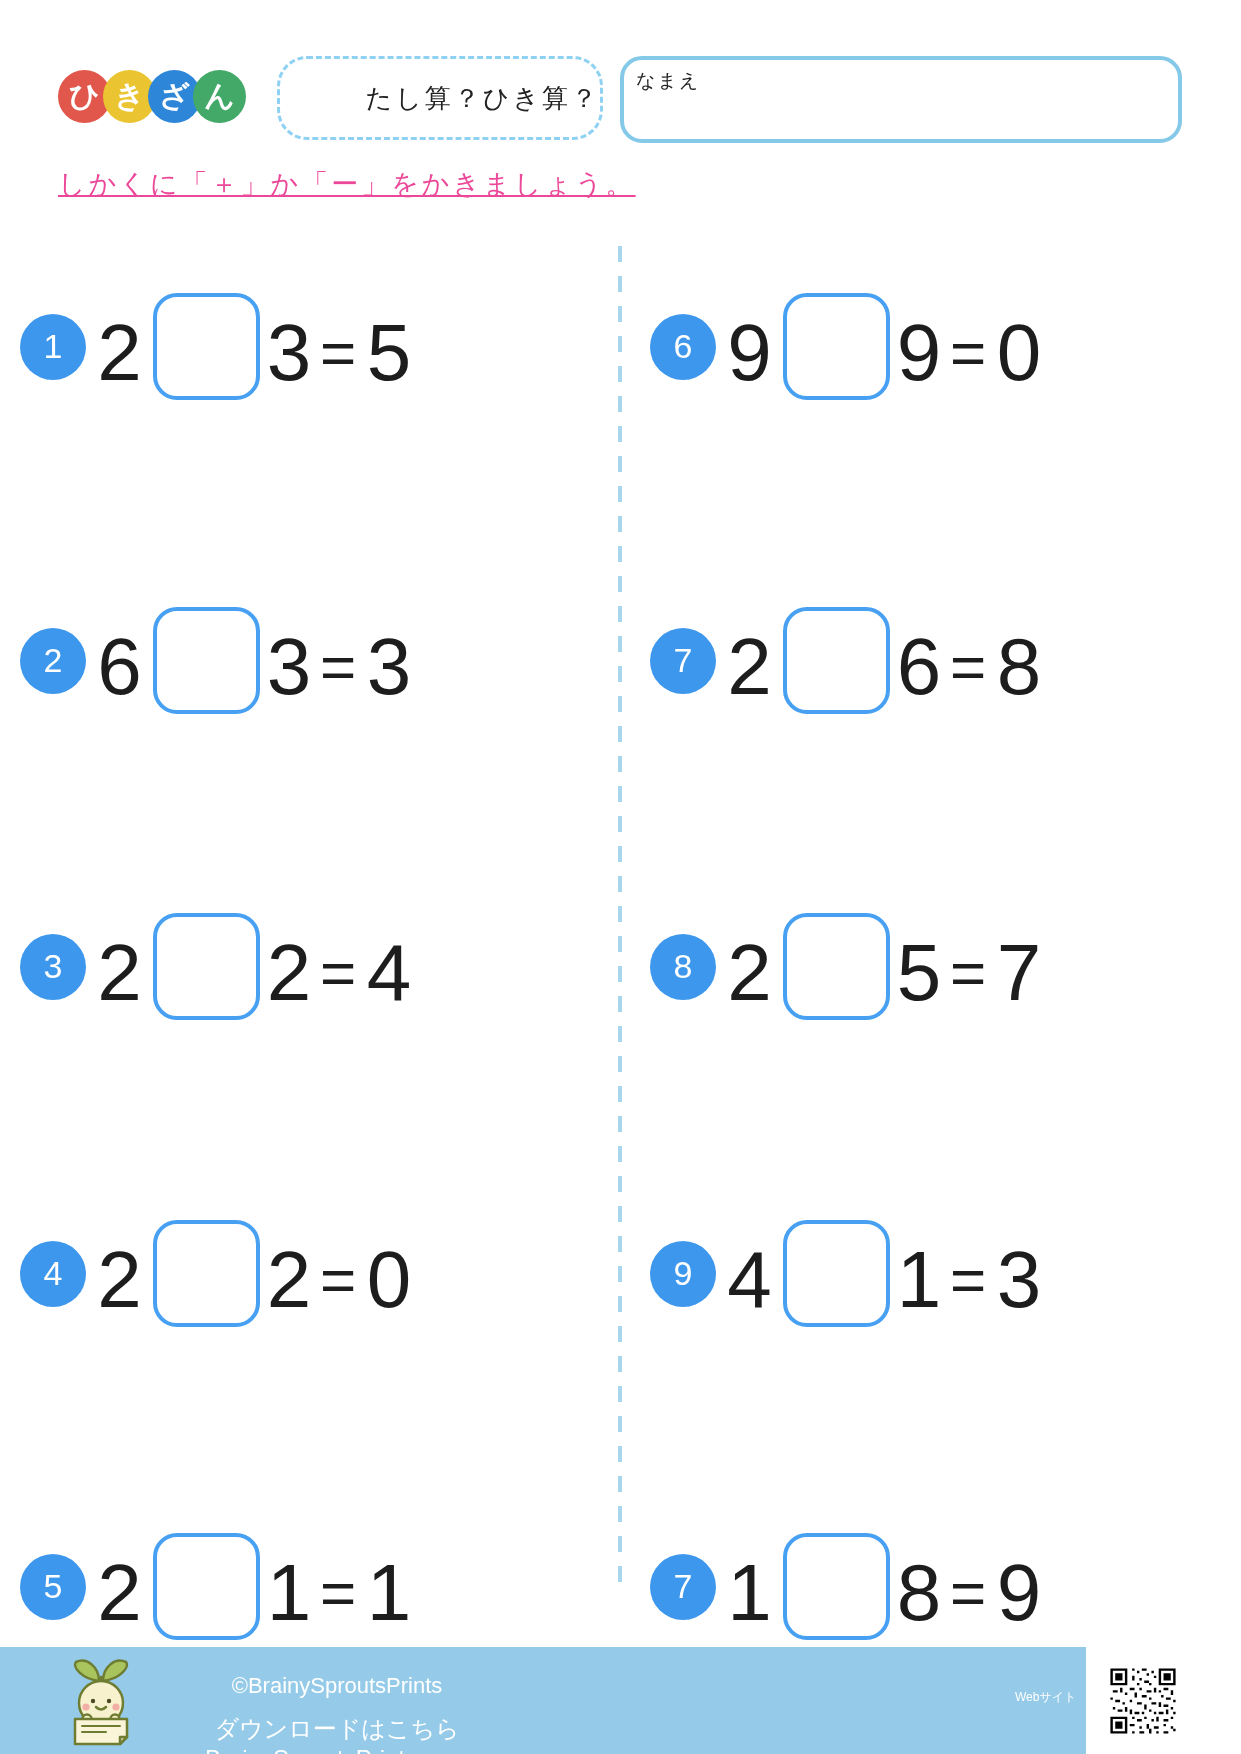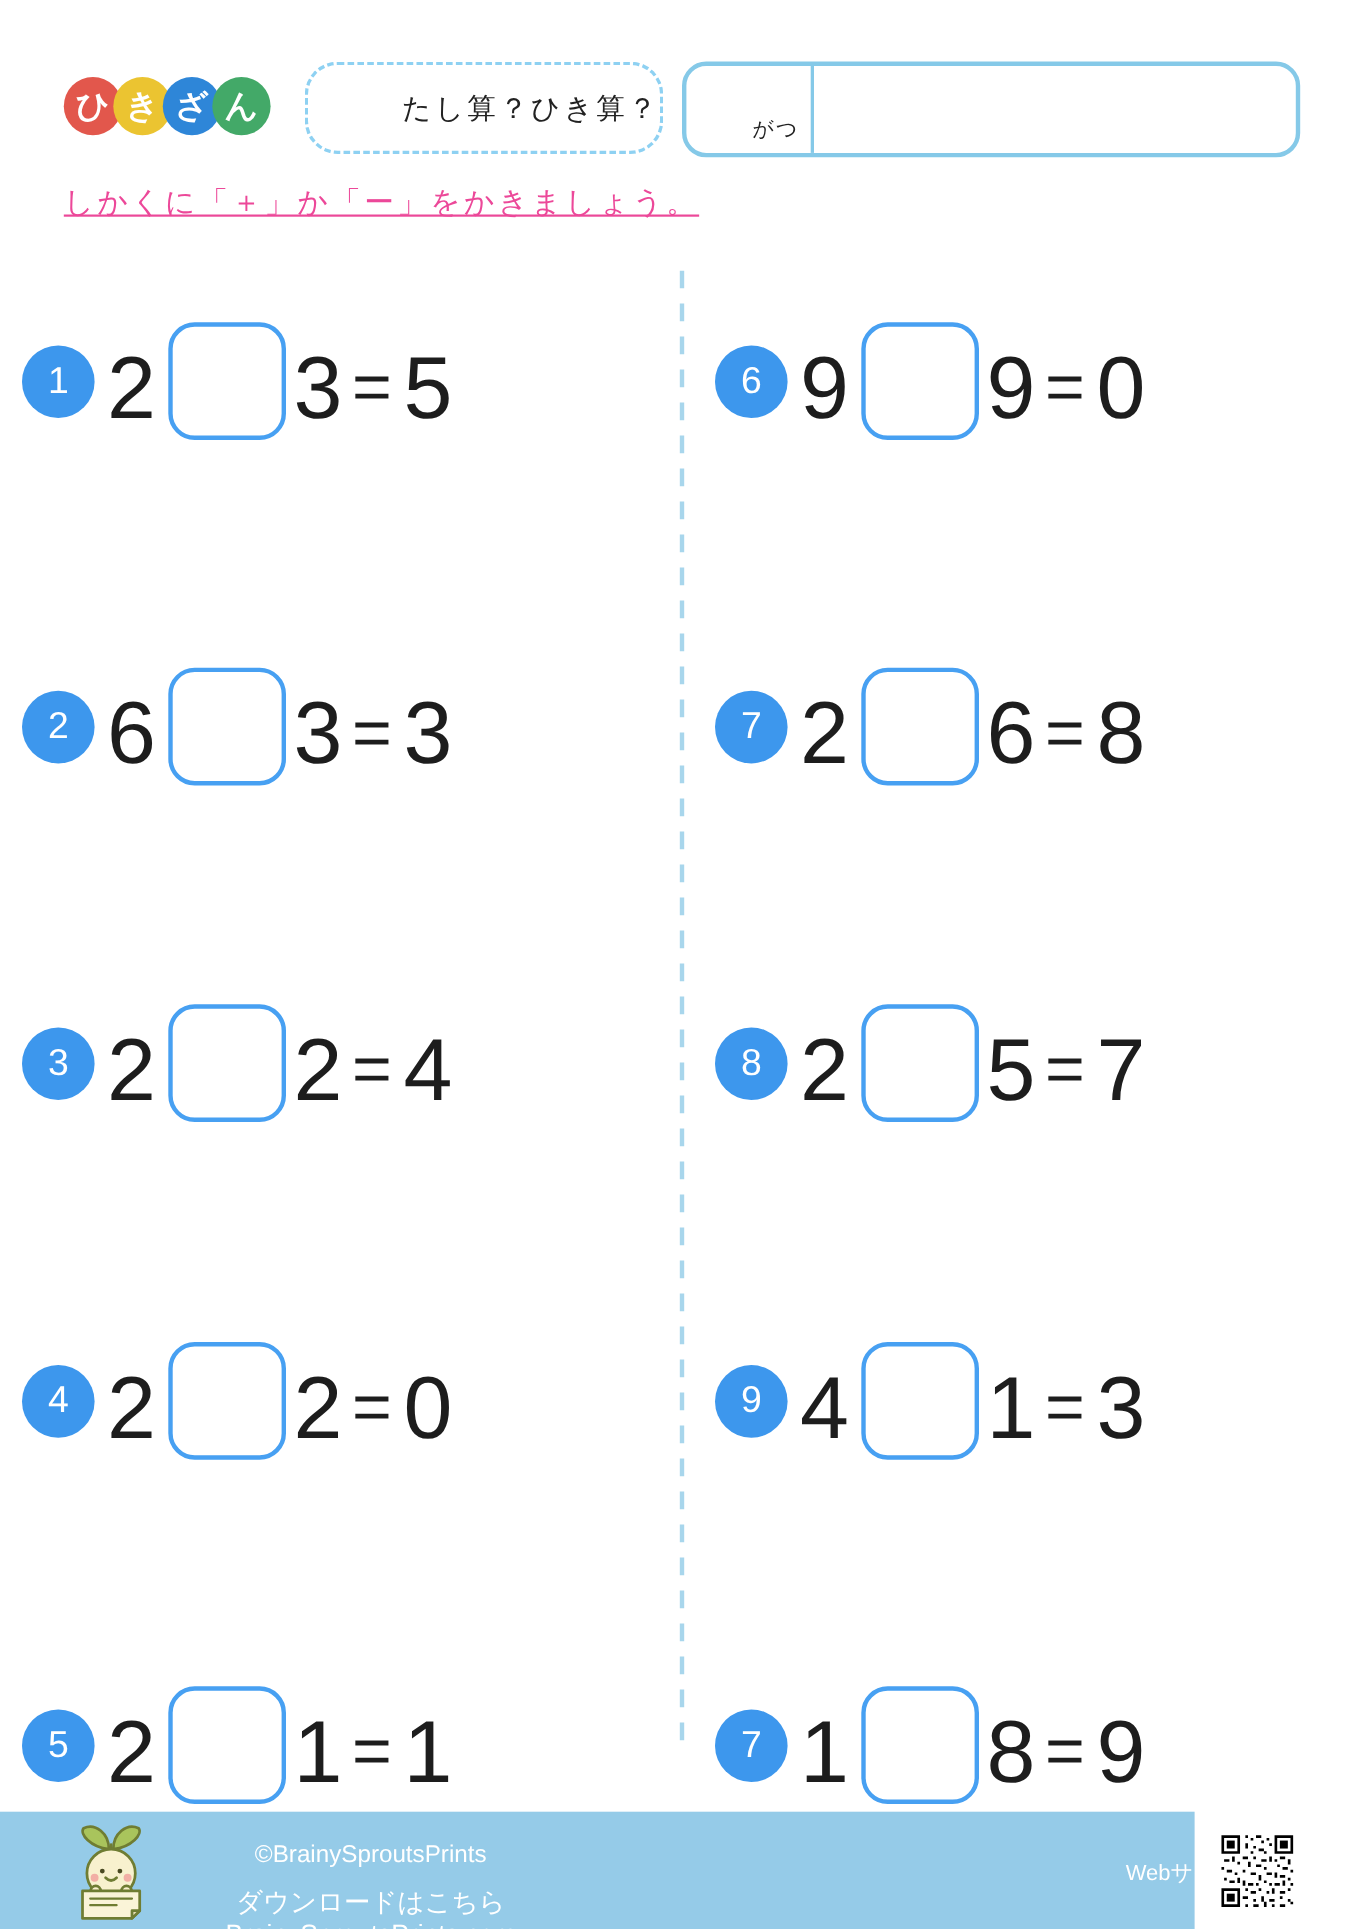--- a/index.html
+++ b/index.html
@@ -94,41 +94,41 @@
   .f-copy {
     position:absolute; left:137px; top:26px; width:400px;
     text-align:center; color:#ffffff; font-size:22px;
   }
   .f-dl {
     position:absolute; left:87px; top:66px; width:500px;
     text-align:center; color:#ffffff; font-size:24px;
   }
   .f-web {
     position:absolute; left:1015px; top:42px; width:90px;
-    text-align:right; color:#ffffff; font-size:20px;
+    text-align:left; color:#ffffff; font-size:12px;
   }
   .qr { position:absolute; left:1108px; top:18px; }
 </style>
 </head>
 <body>
 
 <div class="logo">
   <span class="logo-circle logo-c0">ひ</span>
   <span class="logo-circle logo-c1">き</span>
   <span class="logo-circle logo-c2">ざ</span>
   <span class="logo-circle logo-c3">ん</span>
 </div>
 
 <div class="subtitle-box">
   <span>たし算？ひき算？</span>
 </div>
 
 <div class="name-box">
-  <div class="nb-cell nb-month">
-    <span class="nb-label">がつ</span>
+  <div class="nb-cell nb-name">
+    <span class="nb-label">なまえ</span>
   </div>
 </div>
 
 <div class="instruction">しかくに「＋」か「ー」をかきましょう。</div>
 
 <svg class="divider" width="6" height="1346">
   <line x1="3" y1="0" x2="3" y2="1346" stroke="#A8D6EC" stroke-width="4" stroke-dasharray="16 14"></line>
 </svg>
 
 <div class="problem-row col-l row-1">

